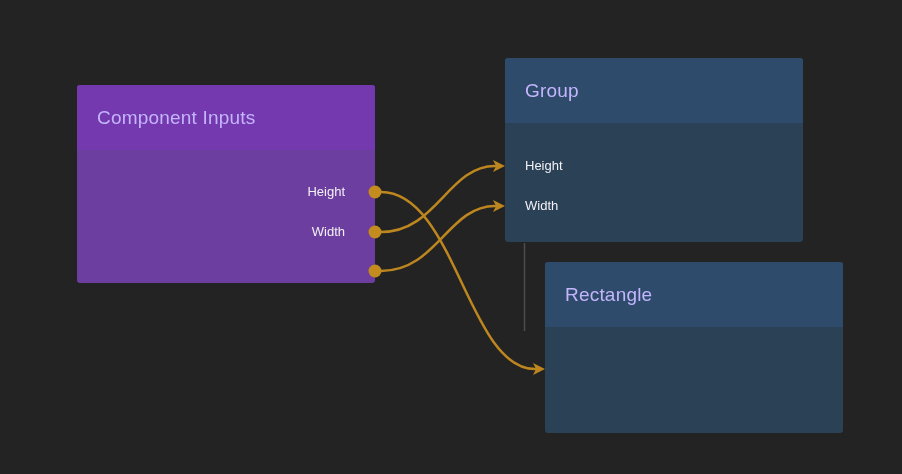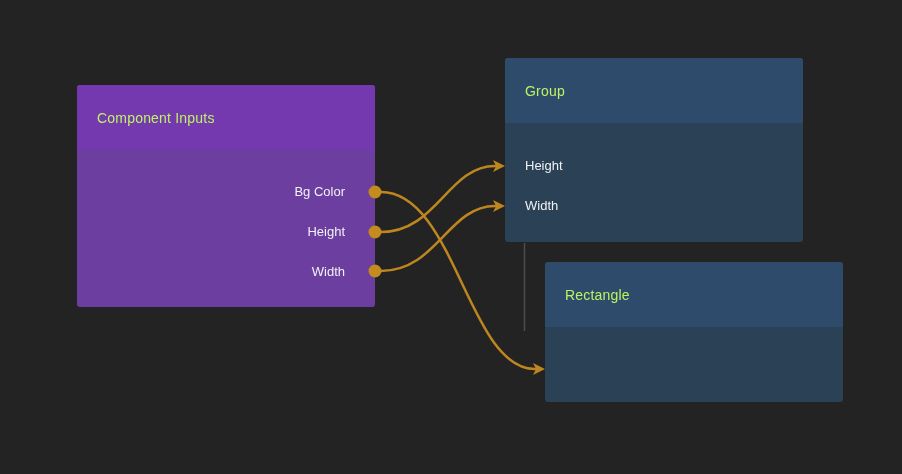--- a/index.html
+++ b/index.html
@@ -22,22 +22,22 @@
     box-sizing: border-box;
   }
   .node-header {
     height: 65px;
     display: flex;
     align-items: center;
     padding-left: 20px;
     box-sizing: border-box;
   }
   .node-title {
-    font-size: 14px;
-    color: #bef264;
+    font-size: 19px;
+    color: #c4b5fd;
     letter-spacing: 0.2px;
   }
   .node-body {
     box-sizing: border-box;
   }
   .port {
     height: 40px;
     line-height: 40px;
     font-size: 13px;
     color: #f2f0f5;
@@ -45,29 +45,29 @@
   }
   .port.out {
     text-align: right;
     padding-right: 30px;
   }
   .port.in {
     text-align: left;
     padding-left: 20px;
   }
   
-  .node.purple       { left: 77px;  top: 85px;  width: 298px; height: 222px; background: #6b3e9f; }
+  .node.purple       { left: 77px;  top: 85px;  width: 298px; height: 198px; background: #6b3e9f; }
   .node.purple .node-header { background: #7439ae; }
   .node.purple .node-body   { padding-top: 22px; }
   
   .node.group        { left: 505px; top: 58px;  width: 298px; height: 184px; background: #2a4156; }
   .node.group .node-header  { background: #2e4b6b; }
   .node.group .node-body    { padding-top: 23px; }
   
-  .node.rect         { left: 545px; top: 262px; width: 298px; height: 140px; background: #2a4156; }
+  .node.rect         { left: 545px; top: 262px; width: 298px; height: 171px; background: #2a4156; }
   .node.rect .node-header   { background: #2e4b6b; }
   .node.rect .node-body     { padding-top: 22px; }
 
   svg.wires {
     position: absolute;
     left: 0;
     top: 0;
     width: 902px;
     height: 474px;
   }
@@ -92,23 +92,20 @@
 </head>
 <body>
 
 <div class="canvas">
 
   <div class="node purple">
     <div class="node-header">
       <span class="node-title">Component Inputs</span>
     </div>
     <div class="node-body">
-      <div class="port out">
-        <span>Bg Color</span>
-      </div>
       <div class="port out">
         <span>Height</span>
       </div>
       <div class="port out">
         <span>Width</span>
       </div>
     </div>
   </div>
 
   <div class="node group">

